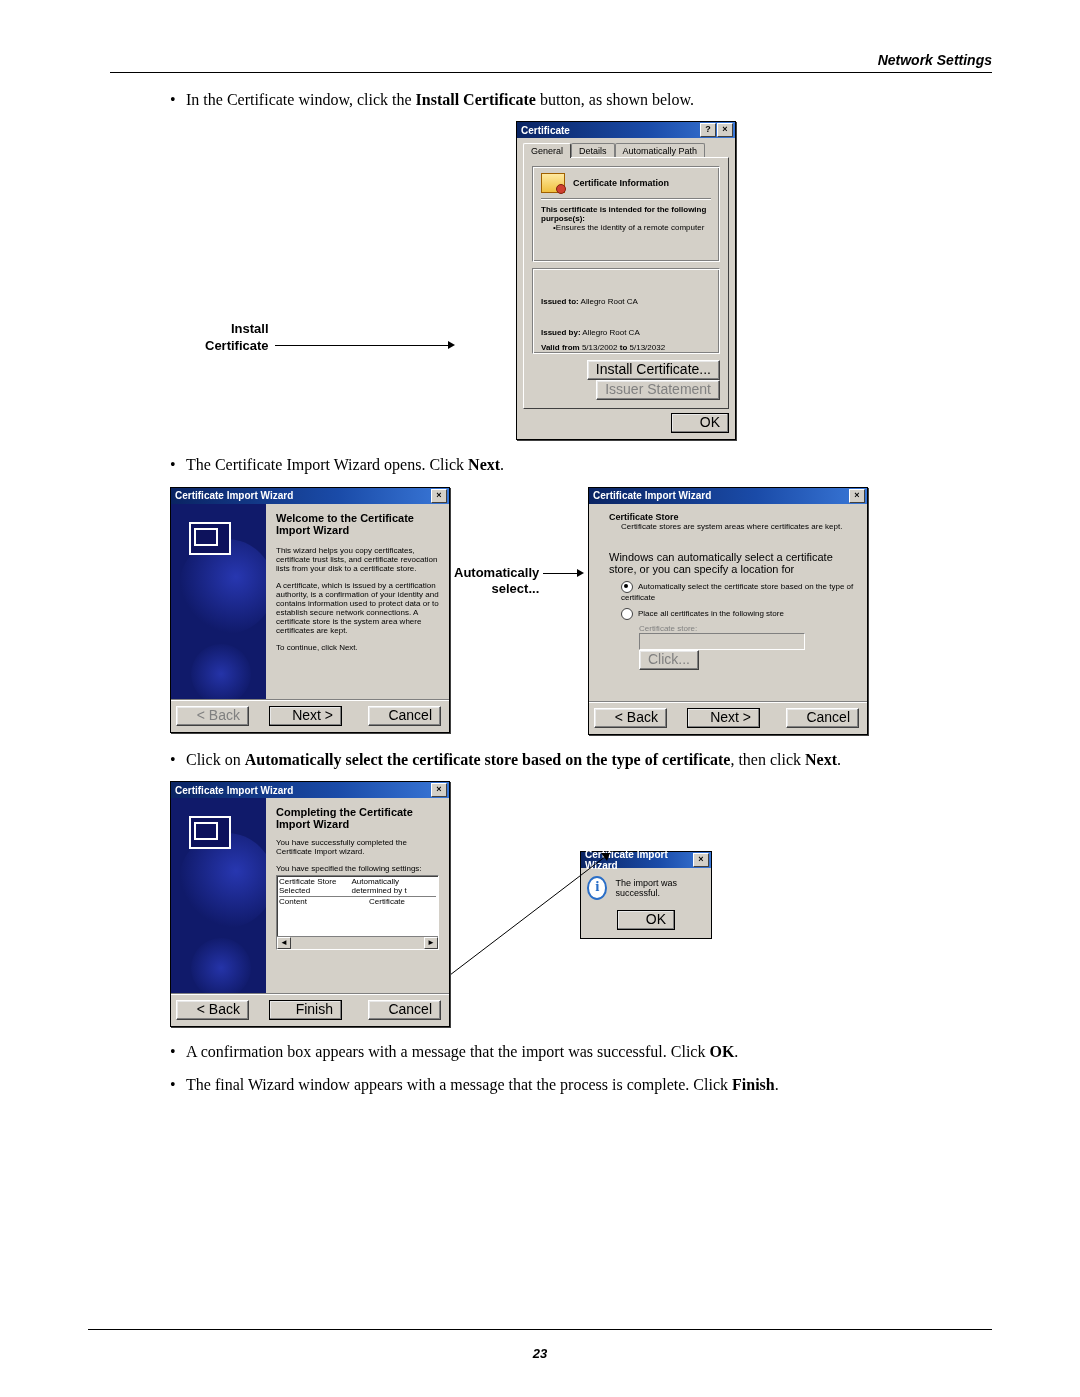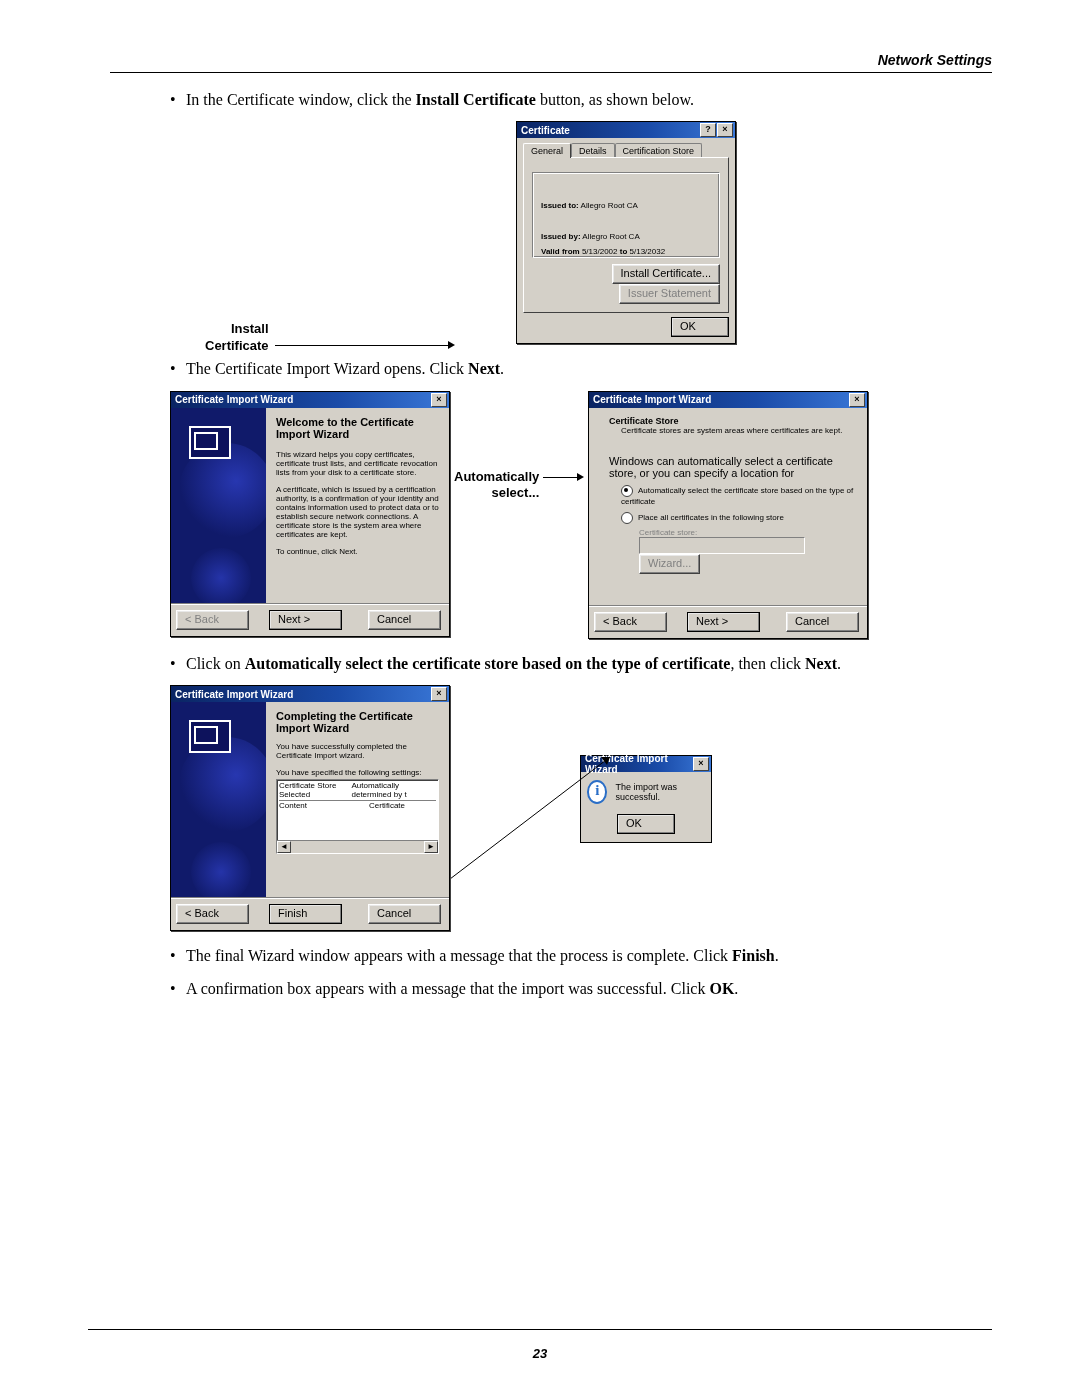--- a/index.html
+++ b/index.html
@@ -95,25 +95,25 @@
     color: #000;
     font-weight: bold;
   }
   .win-btn {
     display: inline-block;
     background: #d4d0c8;
     border: 1px solid #fff;
     border-right-color: #404040;
     border-bottom-color: #404040;
     box-shadow: inset -1px -1px 0 #808080, inset 1px 1px 0 #e8e8e8;
-    font-size: 11px;
+    font-size: 14px;
     height: 18px;
     line-height: 16px;
     padding: 0 8px;
-    text-align: left;
+    text-align: right;
     min-width: 55px;
   }
   .win-btn.disabled { color: #808080; }
   .groupbox {
     border: 1px solid #808080;
     border-right-color: #fff;
     border-bottom-color: #fff;
     box-shadow: inset 1px 1px 0 #fff, inset -1px -1px 0 #808080;
     padding: 6px 8px;
   }
@@ -359,23 +359,32 @@
         <span>Certificate</span>
         <span class="tb-btns">
           <span class="tb-btn">?</span>
           <span class="tb-btn">×</span>
         </span>
       </div>
       <div style="padding:4px 6px 6px 6px;">
         <div class="tabs">
           <div class="tab active">General</div>
           <div class="tab">Details</div>
-          <div class="tab">Certification Store</div>
+          <div class="tab">Automatically Path</div>
         </div>
         <div class="tab-panel">
+          <div class="groupbox" style="height:82px;">
+            <div style="display:flex; align-items:center;">
+              <span class="cert-icon"></span>
+              <span style="font-weight:bold; font-size:9px;">Certificate Information</span>
+            </div>
+            <div style="border-top:1px solid #808080; border-bottom:1px solid #fff; margin:5px 0;"></div>
+            <div style="font-weight:bold; font-size:8px;">This certificate is intended for the following purpose(s):</div>
+            <div style="font-size:8px; padding-left:12px;">•<span>Ensures the identity of a remote computer</span></div>
+          </div>
           <div class="groupbox" style="margin-top:6px; height:72px; font-size:8px;">
             <div style="margin:22px 0;"><span style="font-weight:bold;">Issued to:</span> <span>Allegro Root CA</span></div>
             <div style="margin:6px 0;"><span style="font-weight:bold;">Issued by:</span> <span>Allegro Root CA</span></div>
             <div style="margin:6px 0;"><span style="font-weight:bold;">Valid from</span> <span>5/13/2002</span> <span style="font-weight:bold;">to</span> <span>5/13/2032</span></div>
           </div>
           <div style="text-align:right; margin-top:6px;">
             <span class="win-btn" style="min-width:70px;">Install Certificate...</span>
             <span class="win-btn disabled" style="min-width:55px;">Issuer Statement</span>
           </div>
         </div>
@@ -440,21 +449,21 @@
         <div style="padding-left:12px;">
           <div style="font-size:8px; margin-bottom:6px;">
             <span class="radio checked"></span><span>Automatically select the certificate store based on the type of certificate</span>
           </div>
           <div style="font-size:8px; margin-bottom:4px;">
             <span class="radio"></span><span>Place all certificates in the following store</span>
           </div>
           <div style="font-size:8px; padding-left:18px;">
             <div style="color:#808080;">Certificate store:</div>
             <span class="txt-input"></span>
-            <span class="win-btn disabled" style="min-width:40px; vertical-align:middle;">Wizard...</span>
+            <span class="win-btn disabled" style="min-width:40px; vertical-align:middle;">Click...</span>
           </div>
         </div>
       </div>
       <div class="wiz-footer">
         <span class="win-btn">&lt; Back</span>
         <span class="win-btn" style="border:1px solid #000;">Next &gt;</span>
         <span class="win-btn" style="margin-left:6px;">Cancel</span>
       </div>
     </div>
   </div>
@@ -522,24 +531,24 @@
         <div>The import was successful.</div>
       </div>
       <div class="footer">
         <span class="win-btn" style="border:1px solid #000; min-width:40px;">OK</span>
       </div>
     </div>
   </div>
 
   <ul class="body-list">
     <li>
-      <span>The final Wizard window appears with a message that the process is complete. Click </span><span class="bold">Finish</span><span>.</span>
+      <span>A confirmation box appears with a message that the import was successful. Click </span><span class="bold">OK</span><span>.</span>
     </li>
     <li>
-      <span>A confirmation box appears with a message that the import was successful. Click </span><span class="bold">OK</span><span>.</span>
+      <span>The final Wizard window appears with a message that the process is complete. Click </span><span class="bold">Finish</span><span>.</span>
     </li>
   </ul>
 
   <div style="position:absolute; left:88px; right:88px; bottom:36px;">
     <hr class="hr-bottom">
     <div class="page-num">23</div>
   </div>
 </div>
 
 </body></html>

